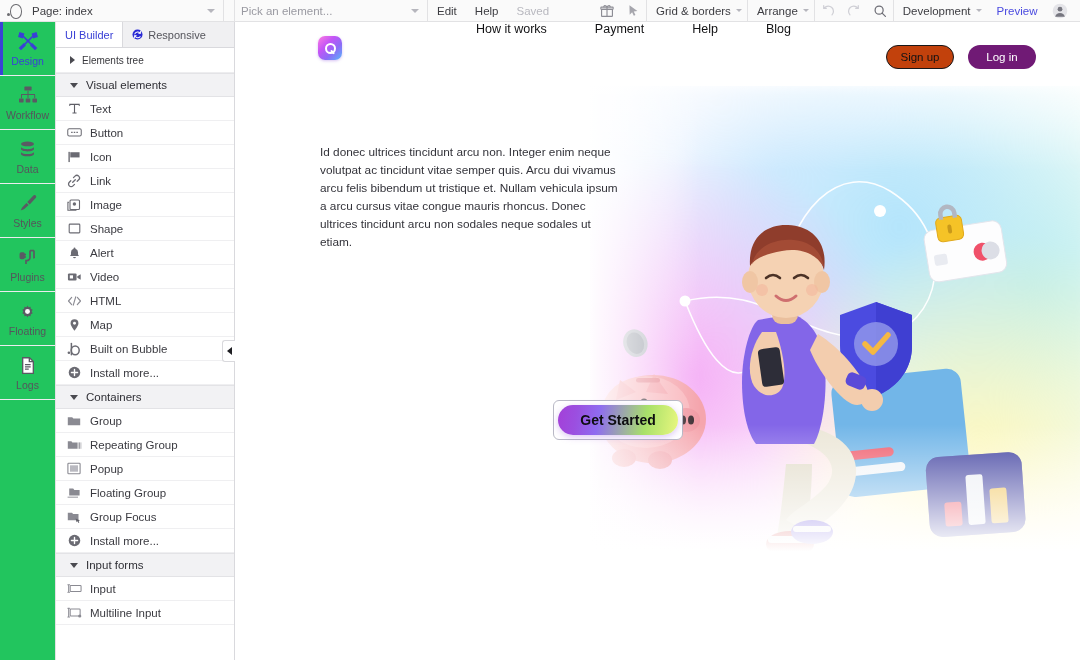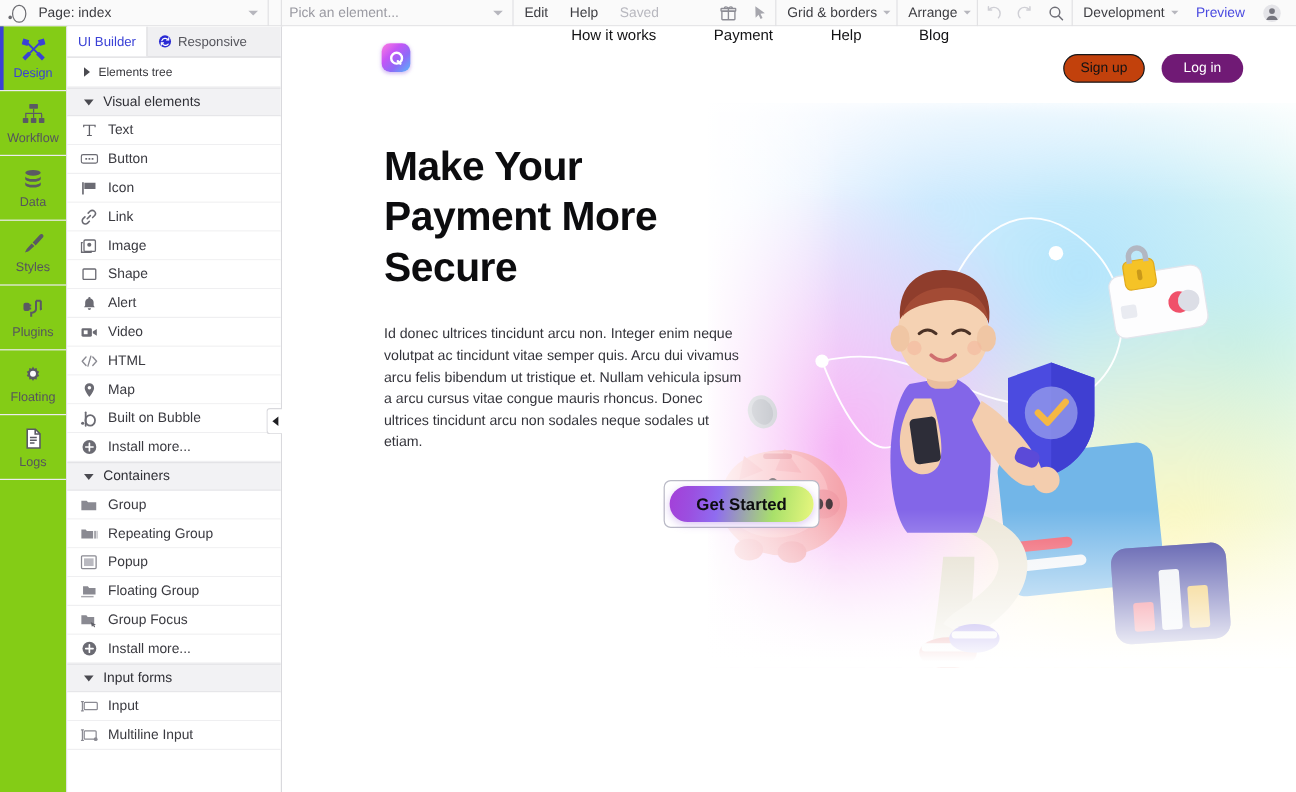--- a/index.html
+++ b/index.html
@@ -51,21 +51,21 @@
   .tb-dd .caret {
     position:absolute; right:5px; top:50%; width:0;height:0;
     border-left:3.5px solid transparent;border-right:3.5px solid transparent;
     border-top:3.5px solid #b6b6bd; transform: translateY(-2px);
   }
   .tb-preview { color:#4a4ae0; padding:0 10px; }
 
   
   #rail {
     position: absolute; top: 22px; left: 0; width: 56px; height: 638px;
-    background: #84cc16; border-right: 1px solid #e2e2e4;
+    background: #22c55e; border-right: 1px solid #e2e2e4;
   }
   .rail-item {
     height: 54px; border-bottom: 1px solid #ececee;
     display:flex; flex-direction:column; align-items:center; justify-content:center;
     gap: 3px; position: relative; cursor: default;
   }
   .rail-item .ri-label { font-size: 10.5px; color: #55555c; }
   .rail-item.active .ri-label { color: #3a41d6; }
   .rail-item.active::before {
     content:""; position:absolute; left:0; top:0; width:3px; height:100%; background:#3a41d6;
@@ -753,23 +753,20 @@
           <rect x="178" y="450" width="44" height="7" rx="3" fill="#f0f0f2"></rect>
           <ellipse cx="222" cy="446" rx="21" ry="12" fill="#6f5bdc"></ellipse>
           <rect x="203" y="440" width="38" height="6" rx="3" fill="#f0f0f2"></rect>
         </g>
       </svg>
 
       <div id="hero-fade"></div>
     </div>
 
     <div id="hero-copy">
-      <h1 id="hero-title">Make Your
-Payment More
-Secure</h1>
       <p id="hero-para">Id donec ultrices tincidunt arcu non. Integer enim neque volutpat ac tincidunt vitae semper quis. Arcu dui vivamus arcu felis bibendum ut tristique et. Nullam vehicula ipsum a arcu cursus vitae congue mauris rhoncus. Donec ultrices tincidunt arcu non sodales neque sodales ut etiam.</p>
     </div>
 
     <div id="cta-wrap">
       <div id="cta-sel"></div>
       <button id="cta-btn">Get Started</button>
     </div>
   </div>
 </div>
 

